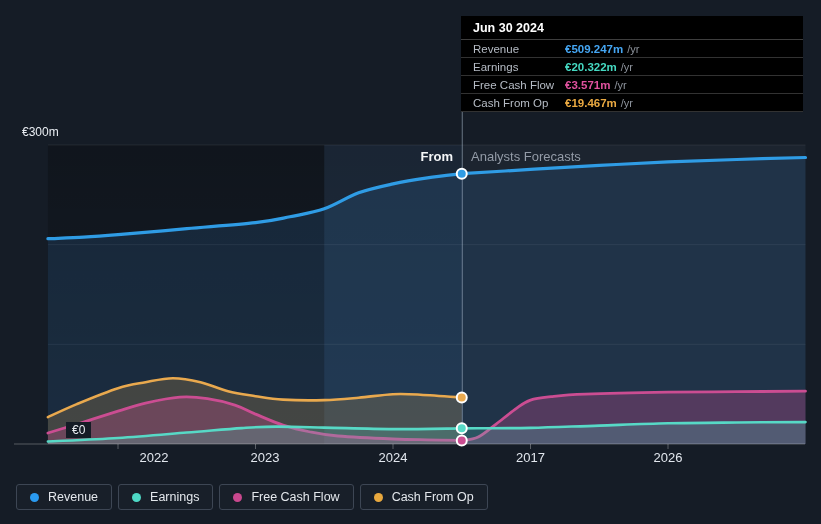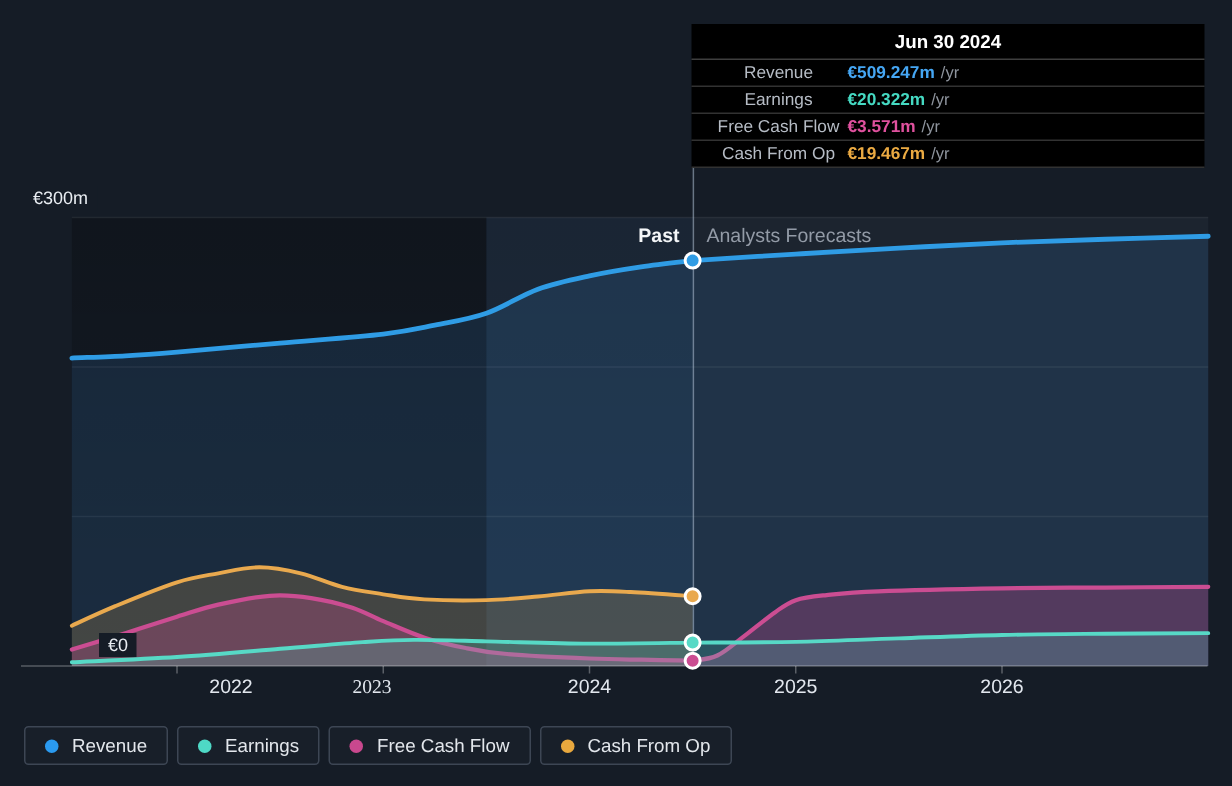--- a/index.html
+++ b/index.html
@@ -17,21 +17,21 @@
   #ylabel-zero{left:66px;top:422px}
   .section-label{position:absolute;z-index:2;top:149px;font-size:13px;line-height:15px}
   #past-label{left:0;width:453px;text-align:right;font-weight:700;color:#f4f6f8}
   #forecast-label{left:471px;color:#939ba7}
   #x-axis-labels .xlabel{
     position:absolute;top:450px;transform:translateX(-50%);
     font-size:13px;font-weight:500;color:#e2e7ee;z-index:2;
   }
   .tooltip{
     position:absolute;left:461px;top:16px;width:342px;z-index:4;
-    background:#000;box-sizing:border-box;text-align:center;
+    background:#000;box-sizing:border-box;
   }
   .tt-title{
     padding:5px 12px 4px;font-size:12.5px;font-weight:700;color:#fff;
     border-bottom:1px solid #3e3e3e;
   }
   .tt-row{
     display:flex;align-items:center;height:17px;padding:0 12px;
     border-bottom:1px solid #323232;
   }
   .tt-label{flex:0 0 92px;font-size:11.5px;color:#b6bcc5}
@@ -98,28 +98,28 @@
       <circle cx="461.75" cy="173.74286999999998" r="5" fill="#2f9ce5" stroke="#ffffff" stroke-width="2"></circle>
       <circle cx="461.75" cy="397.49453666666665" r="5" fill="#e9a94e" stroke="#ffffff" stroke-width="2"></circle>
       <circle cx="461.75" cy="440.4409033333333" r="5" fill="#cb4d92" stroke="#ffffff" stroke-width="2"></circle>
       <circle cx="461.75" cy="428.3672833333333" r="5" fill="#57d9c6" stroke="#ffffff" stroke-width="2"></circle>
     </g>
 </svg>
 
 <div class="ylabel" id="ylabel-top">€300m</div>
 <div class="ylabel" id="ylabel-zero">€0</div>
 
-<div class="section-label" id="past-label">Past</div>
+<div class="section-label" id="past-label">From</div>
 <div class="section-label" id="forecast-label">Analysts Forecasts</div>
 
 <div id="x-axis-labels">
     <div class="xlabel" style="left: 118px; margin-left: 36px;">2022</div>
-    <div class="xlabel" style="left: 248px; font-family: Liberation Serif, serif;">2023</div>
+    <div class="xlabel" style="left: 265px;">2023</div>
     <div class="xlabel" style="left: 393px;">2024</div>
-    <div class="xlabel" style="left: 530.5px;">2025</div>
+    <div class="xlabel" style="left: 530.5px;">2017</div>
     <div class="xlabel" style="left: 668px;">2026</div>
   </div>
 
 <div class="tooltip">
   <div class="tt-title">Jun 30 2024</div>
   <div class="tt-row">
     <span class="tt-label">Revenue</span>
     <span class="tt-value" style="color: rgb(69, 166, 243);">€509.247m</span>
     <span class="tt-suffix">/yr</span>
   </div>

